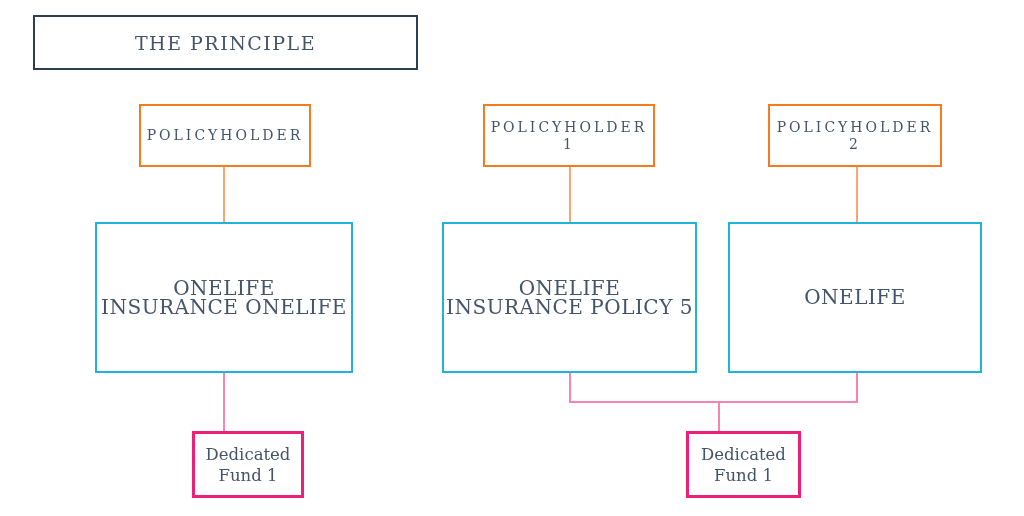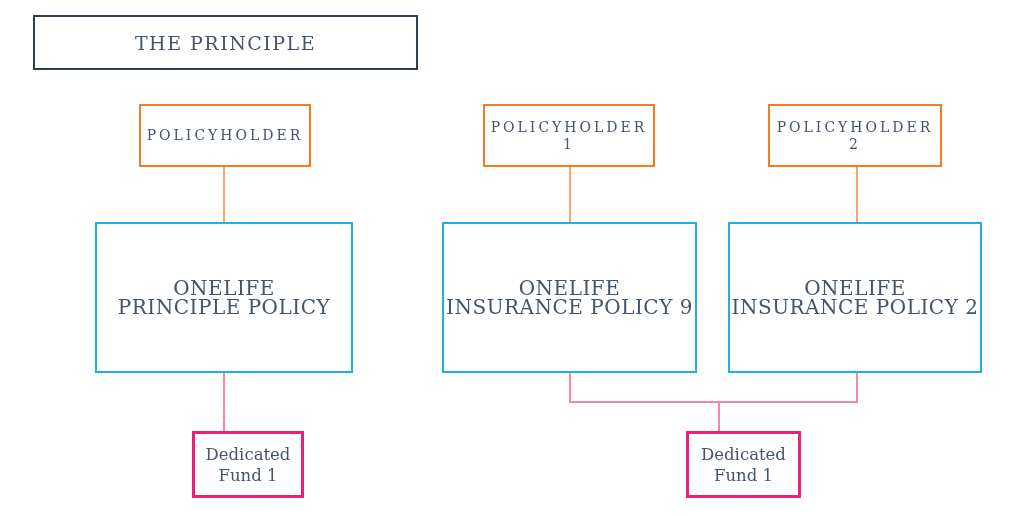--- a/index.html
+++ b/index.html
@@ -72,21 +72,21 @@
   </div>
 
   <div class="box ph-box" style="left:139px;top:104px;width:172px;height:63px;">
     <div class="ph-line">POLICYHOLDER</div>
   </div>
 
   <div class="connector conn-orange" style="left:223px;top:167px;width:2px;height:56px;"></div>
 
   <div class="box policy-box" style="left:95px;top:222px;width:258px;height:151px;">
     <div class="policy-line">ONELIFE</div>
-    <div class="policy-line">PRINCIPLE POLICY</div>
+    <div class="policy-line">INSURANCE ONELIFE</div>
   </div>
 
   <div class="connector conn-pink" style="left:223px;top:373px;width:2px;height:58px;"></div>
 
   <div class="box fund-box" style="left:168px;top:431px;width:112px;height:67px;">
     <div class="fund-line">Dedicated</div>
     <div class="fund-line">Fund 1</div>
   </div>
 
 
@@ -98,26 +98,25 @@
   <div class="box ph-box" style="left:768px;top:104px;width:174px;height:63px;">
     <div class="ph-line">POLICYHOLDER</div>
     <div class="ph-line">2</div>
   </div>
 
   <div class="connector conn-orange" style="left:569px;top:167px;width:2px;height:56px;"></div>
   <div class="connector conn-orange" style="left:856px;top:167px;width:2px;height:56px;"></div>
 
   <div class="box policy-box" style="left:442px;top:222px;width:255px;height:151px;">
     <div class="policy-line">ONELIFE</div>
-    <div class="policy-line">INSURANCE POLICY 9</div>
+    <div class="policy-line">INSURANCE POLICY 5</div>
   </div>
 
   <div class="box policy-box" style="left:728px;top:222px;width:254px;height:151px;">
     <div class="policy-line">ONELIFE</div>
-    <div class="policy-line">INSURANCE POLICY 2</div>
   </div>
 
   <div class="connector conn-pink" style="left:569px;top:373px;width:2px;height:30px;"></div>
   <div class="connector conn-pink" style="left:856px;top:373px;width:2px;height:30px;"></div>
   <div class="connector conn-pink" style="left:569px;top:401px;width:289px;height:2px;"></div>
   <div class="connector conn-pink" style="left:718px;top:403px;width:2px;height:28px;"></div>
 
   <div class="box fund-box" style="left:662px;top:431px;width:115px;height:67px;">
     <div class="fund-line">Dedicated</div>
     <div class="fund-line">Fund 1</div>

